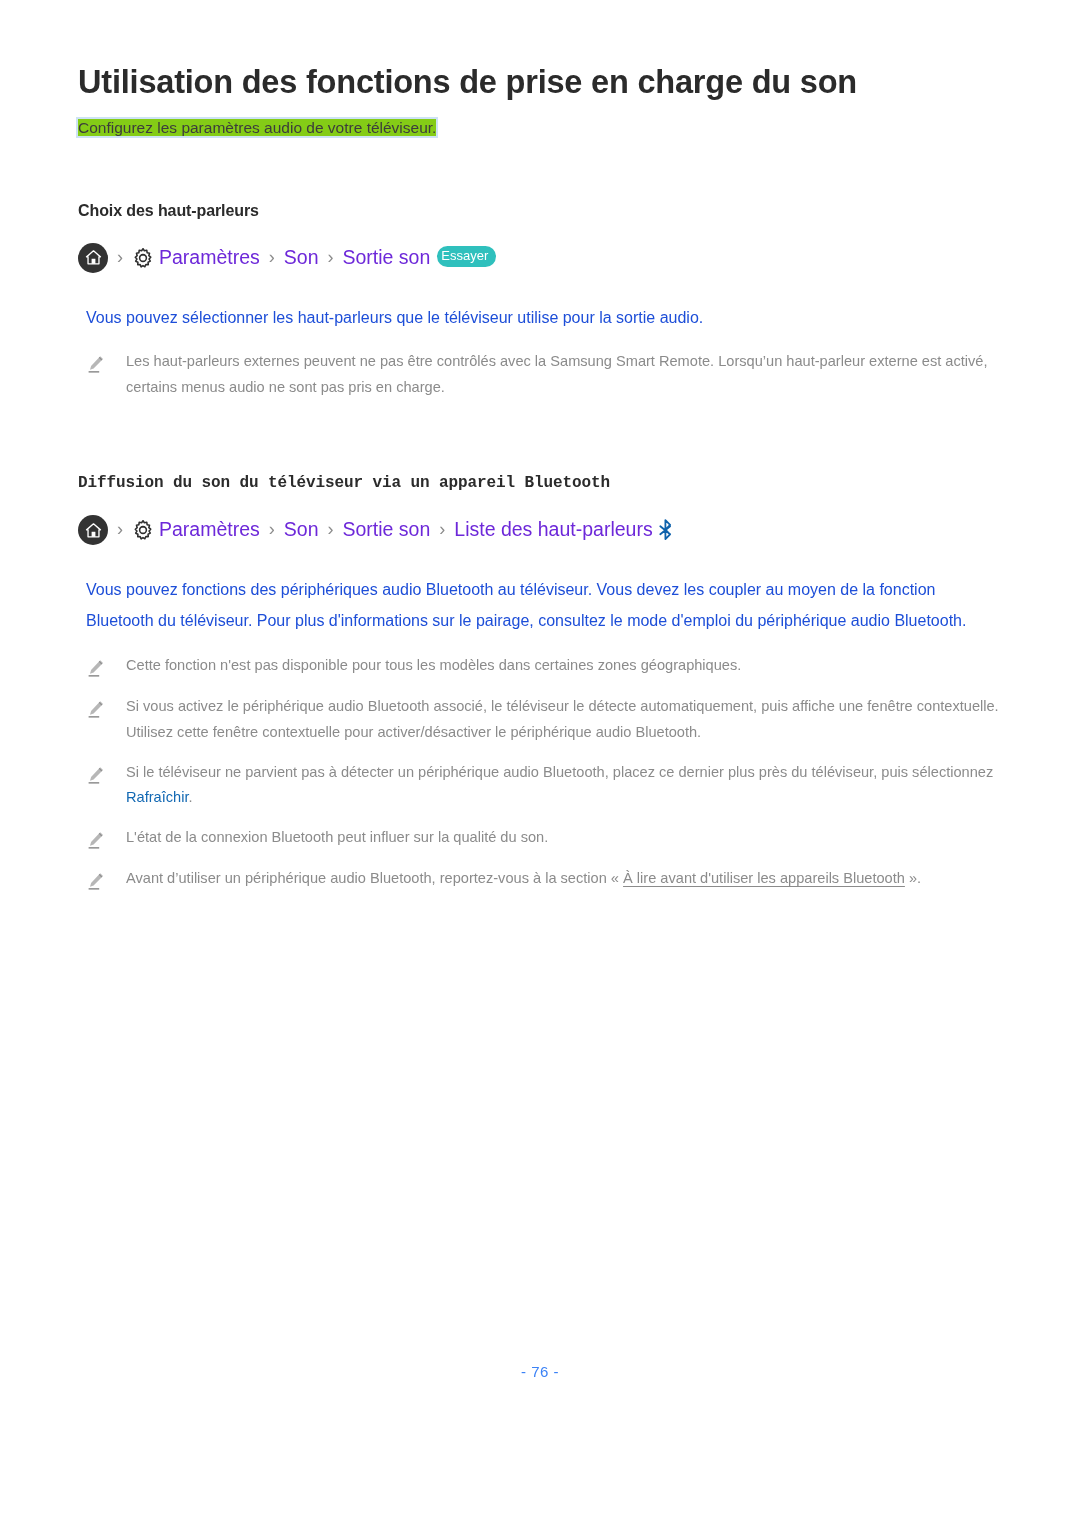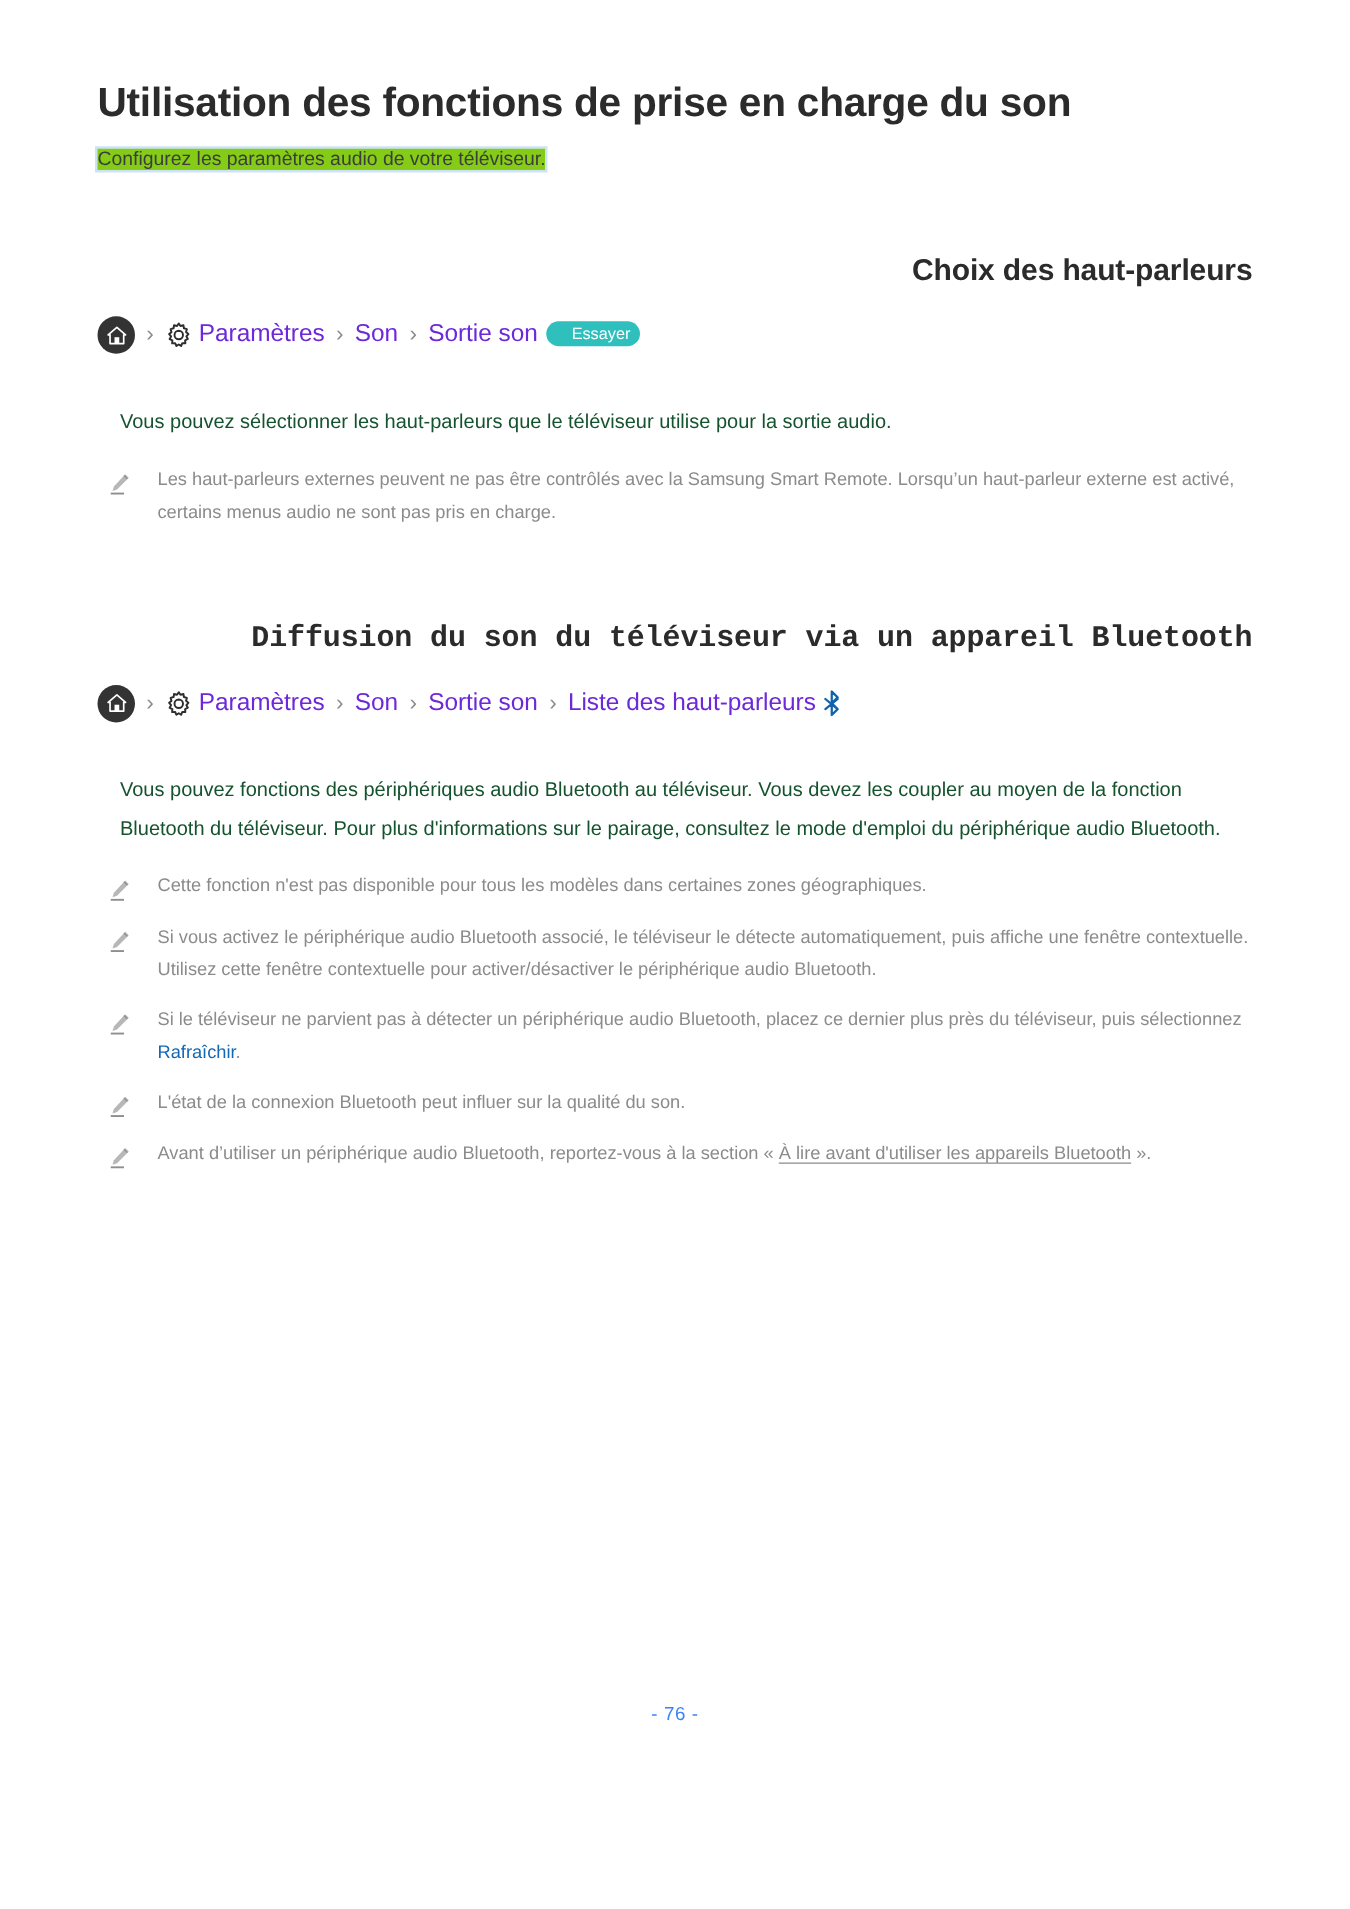--- a/index.html
+++ b/index.html
@@ -46,26 +46,25 @@
     font-size: 15.5px;
     color: #3c3c3c;
     background: #84cc16;
     box-shadow: 0 0 0 2px #cde3f4;
     line-height: 1.5;
   }
 
   
   .section-heading {
     margin: 0;
-    font-size: 24px;
+    font-size: 16px;
     font-weight: 700;
     color: #2b2b2b;
     letter-spacing: -0.1px;
     line-height: 1.3;
-    text-align: right;
   }
   .h-speakers { padding-top: 62px; }
   .h-bluetooth { padding-top: 72px; font-family: Liberation Mono, monospace; }
 
   
   .breadcrumb {
     display: flex;
     align-items: center;
     flex-wrap: nowrap;
     margin-top: 21px;
@@ -115,36 +114,36 @@
     align-items: center;
     justify-content: center;
     margin-left: 5px;
     flex: 0 0 auto;
   }
   .bt-icon svg { display: block; }
 
   .try-badge {
     display: inline-block;
     margin-left: 7px;
-    padding: 2px 8px 3px 20px;
+    padding: 2px 8px 3px 4px;
     background: #2fc0bd;
     color: #ffffff;
     font-size: 13px;
     border-radius: 11px;
     line-height: 1.2;
     white-space: nowrap;
     transform: translateY(-1px);
   }
 
   
   .body-text {
-    margin: 18px;
+    margin: 8px;
     padding-top: 22px;
     font-size: 16px;
-    color: #14532d;
+    color: #1d4ed8;
     line-height: 1.92;
     max-width: 900px;
   }
 
   
   .notes { margin-top: 16px; }
   .note {
     display: flex;
     align-items: flex-start;
     margin-top: 14px;

